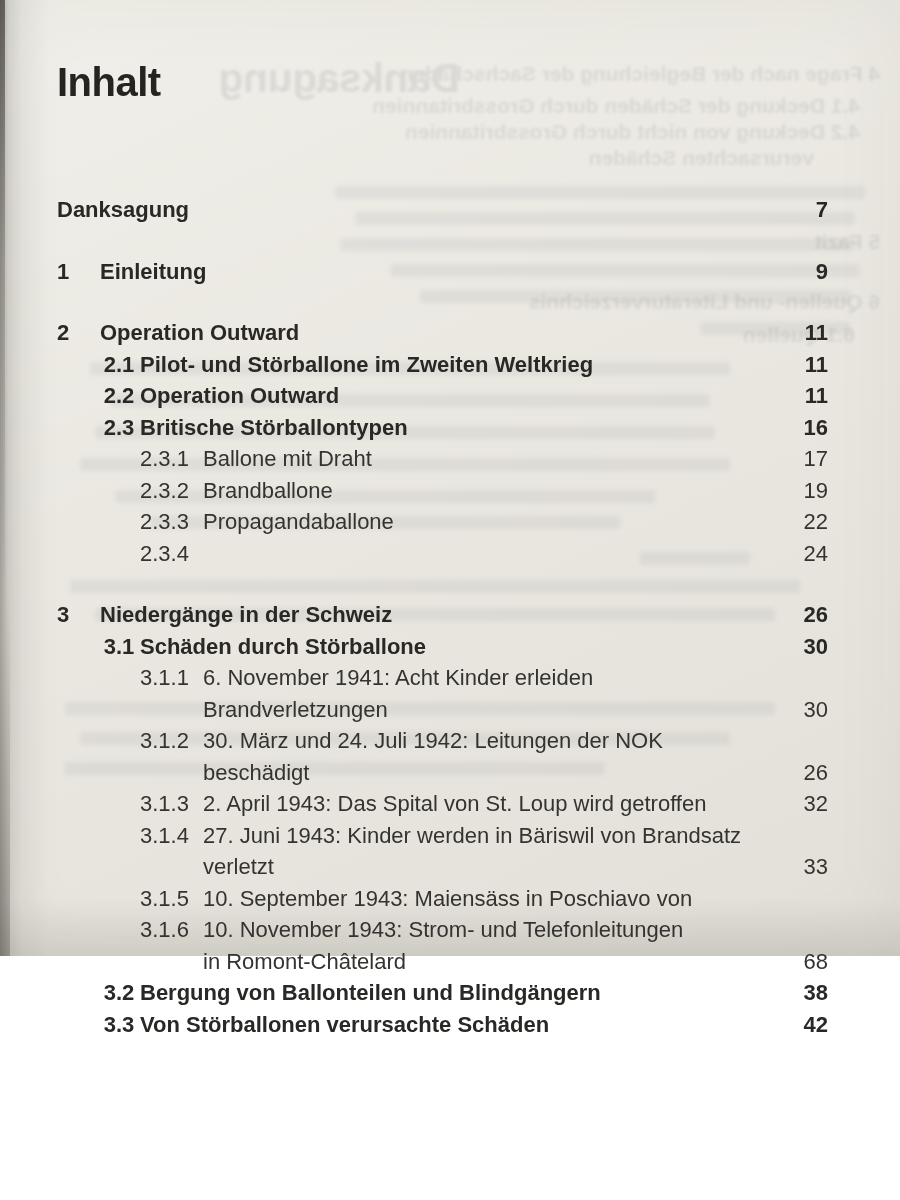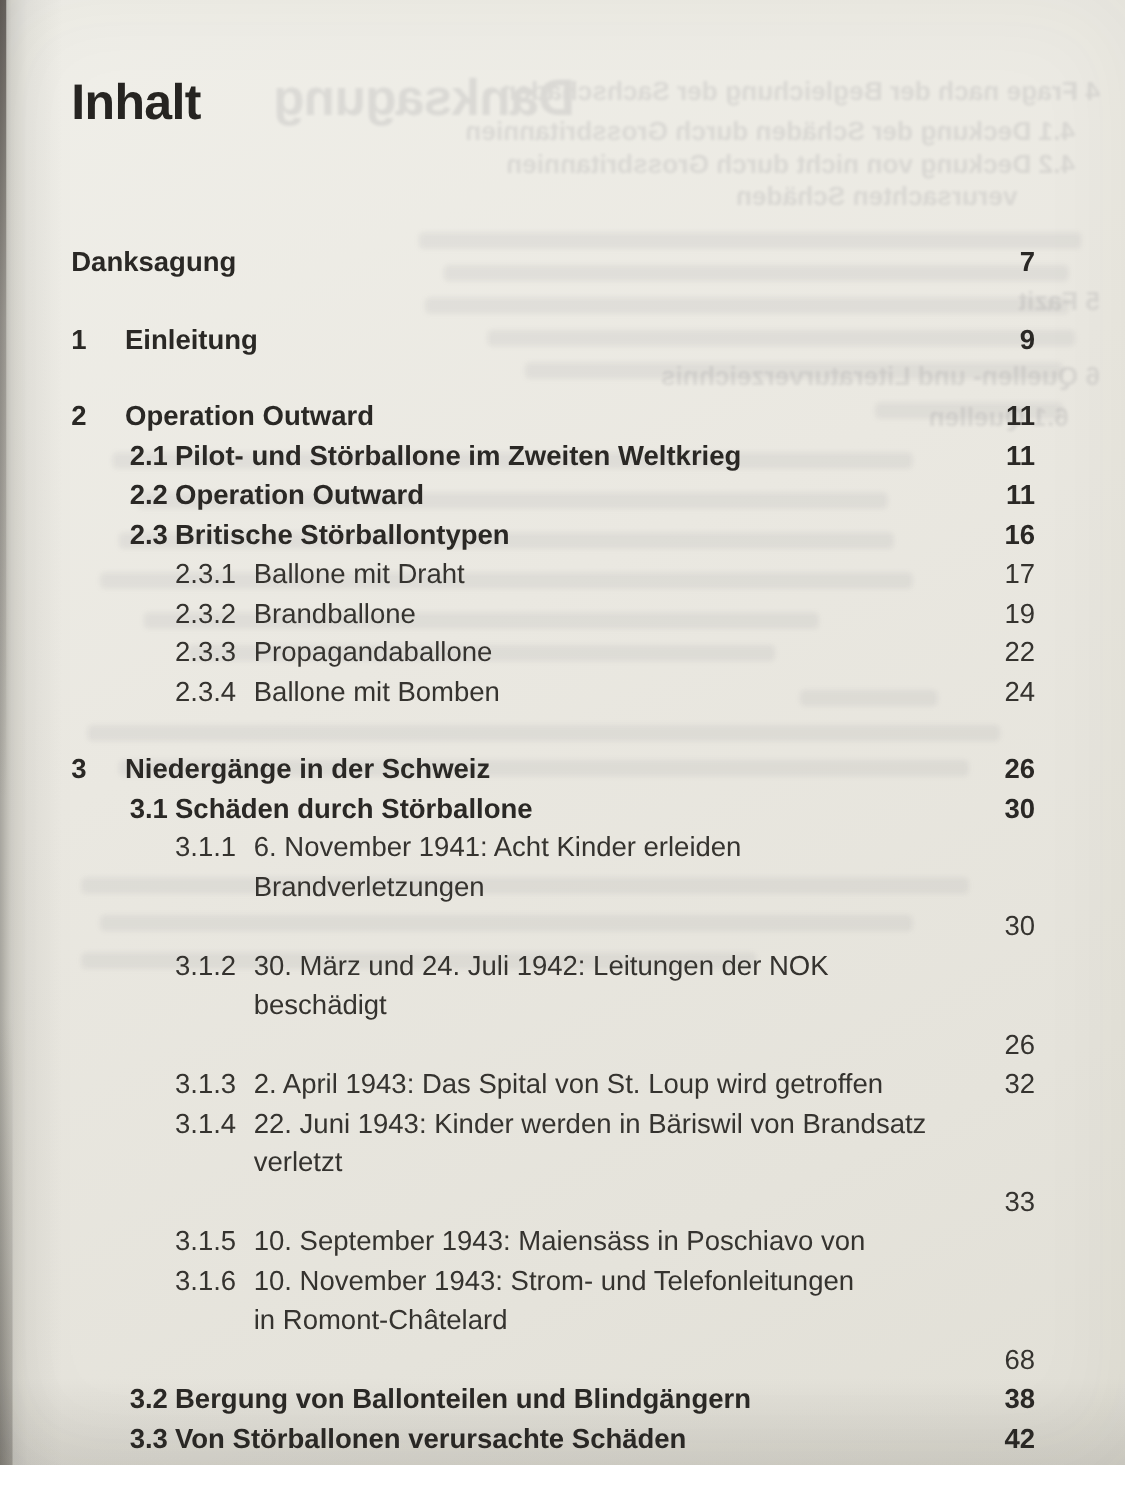--- a/index.html
+++ b/index.html
@@ -4,21 +4,21 @@
 <style>
   html, body { margin: 0; padding: 0; }
   body {
     width: 900px; height: 1200px;
     font-family: "Liberation Sans", "DejaVu Sans", sans-serif;
     overflow: hidden;
   }
   
   .book-page {
     position: relative;
-    width: 900px; height: 1172px;
+    width: 900px; height: 956px;
     background:
       linear-gradient(to right, rgba(70,68,62,0.38) 0px, rgba(110,108,102,0.20) 9px, rgba(140,138,132,0.10) 22px, rgba(0,0,0,0) 50px),
       linear-gradient(to bottom, rgba(0,0,0,0) 94%, rgba(40,38,34,0.10) 100%),
       linear-gradient(155deg, #f0efe9 0%, #eae8e1 42%, #e5e3db 78%, #e1dfd6 100%);
     box-shadow: inset 0 0 80px rgba(60,55,45,0.05);
   }
   .book-page::before { 
     content: "";
     position: absolute; left: 0; top: 0;
     width: 5px; height: 640px;
@@ -79,21 +79,21 @@
   .toc-entry.bold { font-weight: 700; color: #2a2825; }
   .toc-entry.regular { font-weight: 400; color: #35332f; }
   .toc-line { display: flex; }
   .lvl0 { margin-left: 0; }
   .lvl1 { margin-left: 41px; }
   .lvl2 { margin-left: 83px; }
   .toc-num { flex: none; }
   .lvl0 .toc-num { width: 43px; }
   .lvl1 .toc-num { width: 42px; text-align: center; }
   .lvl2 .toc-num { width: 63px; }
-  .toc-line.cont.ind2 { padding-left: 63px; flex-direction: column; }
+  .toc-line.cont.ind2 { padding-left: 63px; }
   .toc-page-num {
     margin-left: auto;
     padding-left: 12px;
     text-align: right;
     min-width: 34px;
     flex: none;
   }
 </style>
 </head>
 <body>
@@ -193,21 +193,20 @@
         <div class="toc-entry lvl2 regular">
           <div class="toc-line">
             <span class="toc-num">2.3.3</span>
             <span class="toc-title">Propagandaballone</span>
             <span class="toc-page-num">22</span>
           </div>
         </div>
         <div class="toc-entry lvl2 regular">
           <div class="toc-line">
             <span class="toc-num">2.3.4</span>
-            <span class="toc-title">Ballone mit Bomben</span>
             <span class="toc-page-num">24</span>
           </div>
         </div>
         <div class="toc-entry lvl0 bold group-gap">
           <div class="toc-line">
             <span class="toc-num">3</span>
             <span class="toc-title">Niedergänge in der Schweiz</span>
             <span class="toc-page-num">26</span>
           </div>
         </div>
@@ -241,21 +240,21 @@
         <div class="toc-entry lvl2 regular">
           <div class="toc-line">
             <span class="toc-num">3.1.3</span>
             <span class="toc-title">2. April 1943: Das Spital von St. Loup wird getroffen</span>
             <span class="toc-page-num">32</span>
           </div>
         </div>
         <div class="toc-entry lvl2 regular">
           <div class="toc-line">
             <span class="toc-num">3.1.4</span>
-            <span class="toc-title">22. Juni 1943: Kinder werden in Bäriswil von Brandsatz</span>
+            <span class="toc-title">27. Juni 1943: Kinder werden in Bäriswil von Brandsatz</span>
           </div>
           <div class="toc-line cont ind2">
             <span class="toc-title">verletzt</span>
             <span class="toc-page-num">33</span>
           </div>
         </div>
         <div class="toc-entry lvl2 regular">
           <div class="toc-line">
             <span class="toc-num">3.1.5</span>
             <span class="toc-title">10. September 1943: Maiensäss in Poschiavo von</span>

